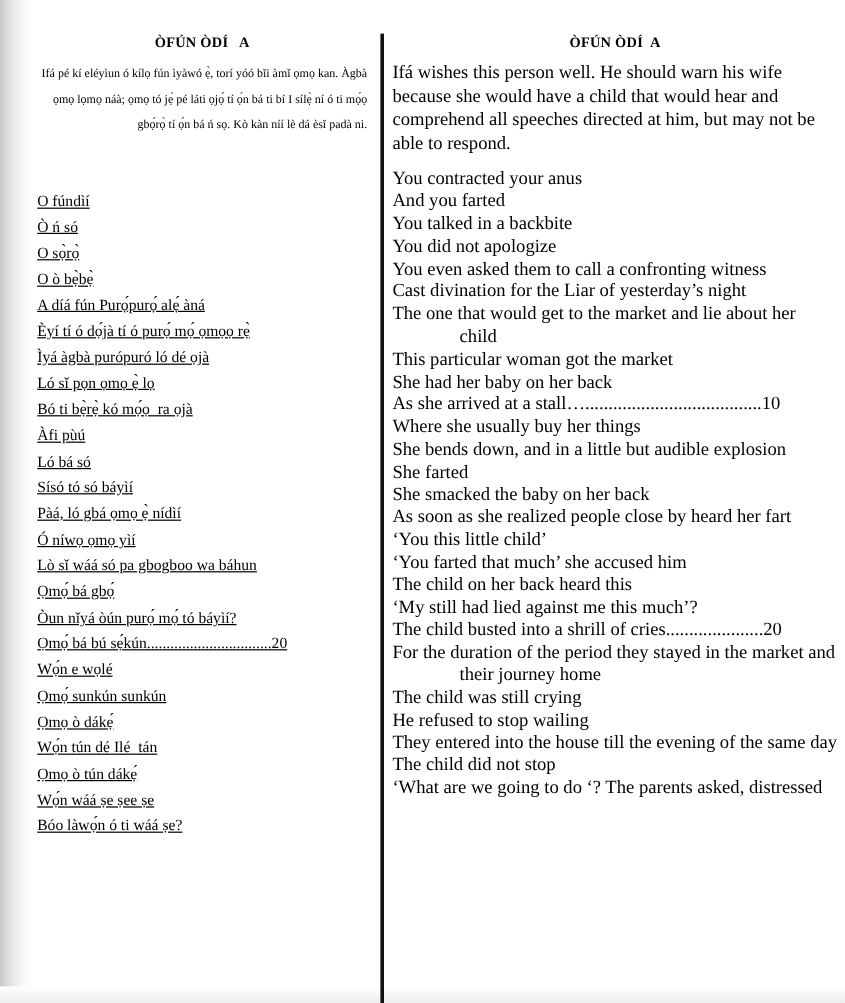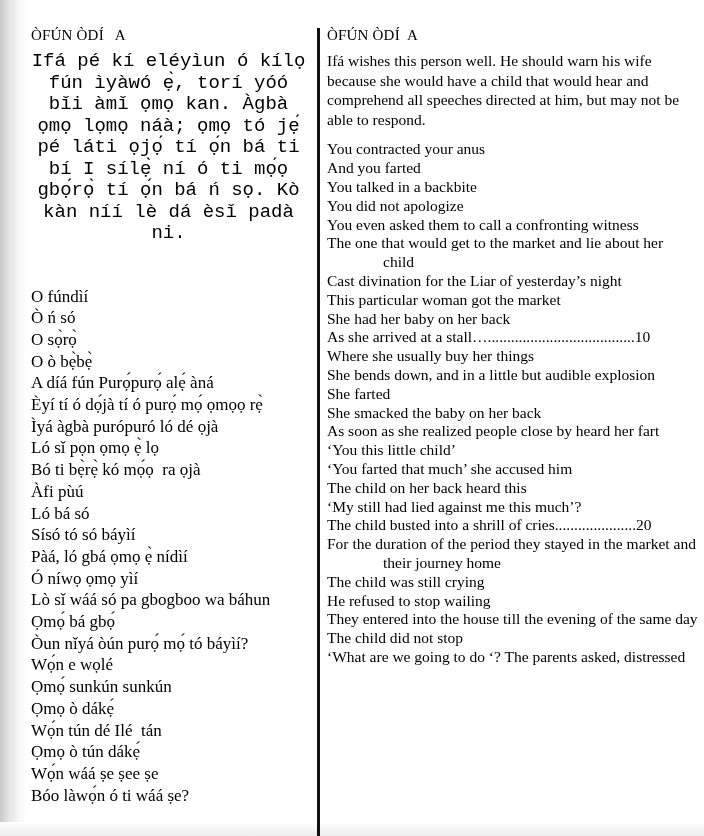--- a/index.html
+++ b/index.html
@@ -73,34 +73,34 @@
     z-index: 2;
   }
 
   .col-right {
     width: 386px;
     box-sizing: border-box;
     padding: 26px 6px 0 9px;
   }
 
   .heading {
-    font-weight: normal;
-    font-size: 15px;
+    font-weight: bold;
+    font-size: 12px;
     line-height: 19px;
     letter-spacing: 0.2px;
     white-space: pre;
     margin: 0 0 6px 0;
+    text-align: center;
   }
 
   .para {
-    font-size: 19px;
+    font-size: 10px;
     line-height: 21.5px;
     margin: 0;
-    text-align: center;
-    font-family: Liberation Mono, monospace;
+    text-align: right;
   }
 
   .para-right {
     font-size: 15.5px;
     line-height: 19.6px;
     margin: 0;
   }
 
   .verse {
     margin: 0;
@@ -110,23 +110,24 @@
 
   .verse-left {
     margin-top: 41px;
   }
 
   .verse-right {
     margin-top: 11px;
   }
 
   .verse-left .vline {
-    font-size: 17px;
+    font-size: 13px;
     line-height: 21.7px;
     white-space: pre-wrap;
+    text-decoration: underline;
   }
 
   .verse-right .vline {
     font-size: 15.5px;
     line-height: 18.8px;
     padding-left: 56px;
     text-indent: -56px;
   }
 </style>
 </head>
@@ -153,41 +154,42 @@
           <div class="vline">Ló sǐ pọn ọmọ ẹ̀ lọ</div>
           <div class="vline">Bó ti bẹ̀rẹ̀ kó mọ́ọ  ra ọjà</div>
           <div class="vline">Àfi pùú</div>
           <div class="vline">Ló bá só</div>
           <div class="vline">Sísó tó só báyìí</div>
           <div class="vline">Pàá, ló gbá ọmọ ẹ̀ nídìí</div>
           <div class="vline">Ó níwọ ọmọ yìí</div>
           <div class="vline">Lò sǐ wáá só pa gbogboo wa báhun</div>
           <div class="vline">Ọmọ́ bá gbọ́</div>
           <div class="vline">Òun nǐyá òún purọ́ mọ́ tó báyìí?</div>
+          <div class="vline">Ọmọ́ bá bú sẹ́kún................................20</div>
           <div class="vline">Wọ́n e wọlé</div>
           <div class="vline">Ọmọ́ sunkún sunkún</div>
           <div class="vline">Ọmọ ò dákẹ́</div>
           <div class="vline">Wọ́n tún dé Ilé  tán</div>
           <div class="vline">Ọmọ ò tún dákẹ́</div>
           <div class="vline">Wọ́n wáá ṣe ṣee ṣe</div>
           <div class="vline">Bóo làwọ́n ó ti wáá ṣe?</div>
         </div>
     </div>
 
     <div class="col-right">
       <div class="heading">ÒFÚN ÒDÍ  A</div>
       <p class="para-right"> Ifá wishes this person well. He should warn his wife because she would have a child that would hear and comprehend all speeches directed at him, but may not be able to respond.</p>
       <div class="verse verse-right">
           <div class="vline">You contracted your anus</div>
           <div class="vline">And you farted</div>
           <div class="vline">You talked in a backbite</div>
           <div class="vline">You did not apologize</div>
           <div class="vline">You even asked them to call a confronting witness</div>
+          <div class="vline">Cast divination for the Liar of yesterday’s night</div>
           <div class="vline">The one that would get to the market and lie about her child</div>
-          <div class="vline">Cast divination for the Liar of yesterday’s night</div>
           <div class="vline">This particular woman got the market</div>
           <div class="vline">She had her baby on her back</div>
           <div class="vline">As she arrived at a stall…......................................10</div>
           <div class="vline">Where she usually buy her things</div>
           <div class="vline">She bends down, and in a little but audible explosion</div>
           <div class="vline">She farted</div>
           <div class="vline">She smacked the baby on her back</div>
           <div class="vline">As soon as she realized people close by heard her fart</div>
           <div class="vline">‘You this little child’</div>
           <div class="vline">‘You farted that much’ she accused him</div>

